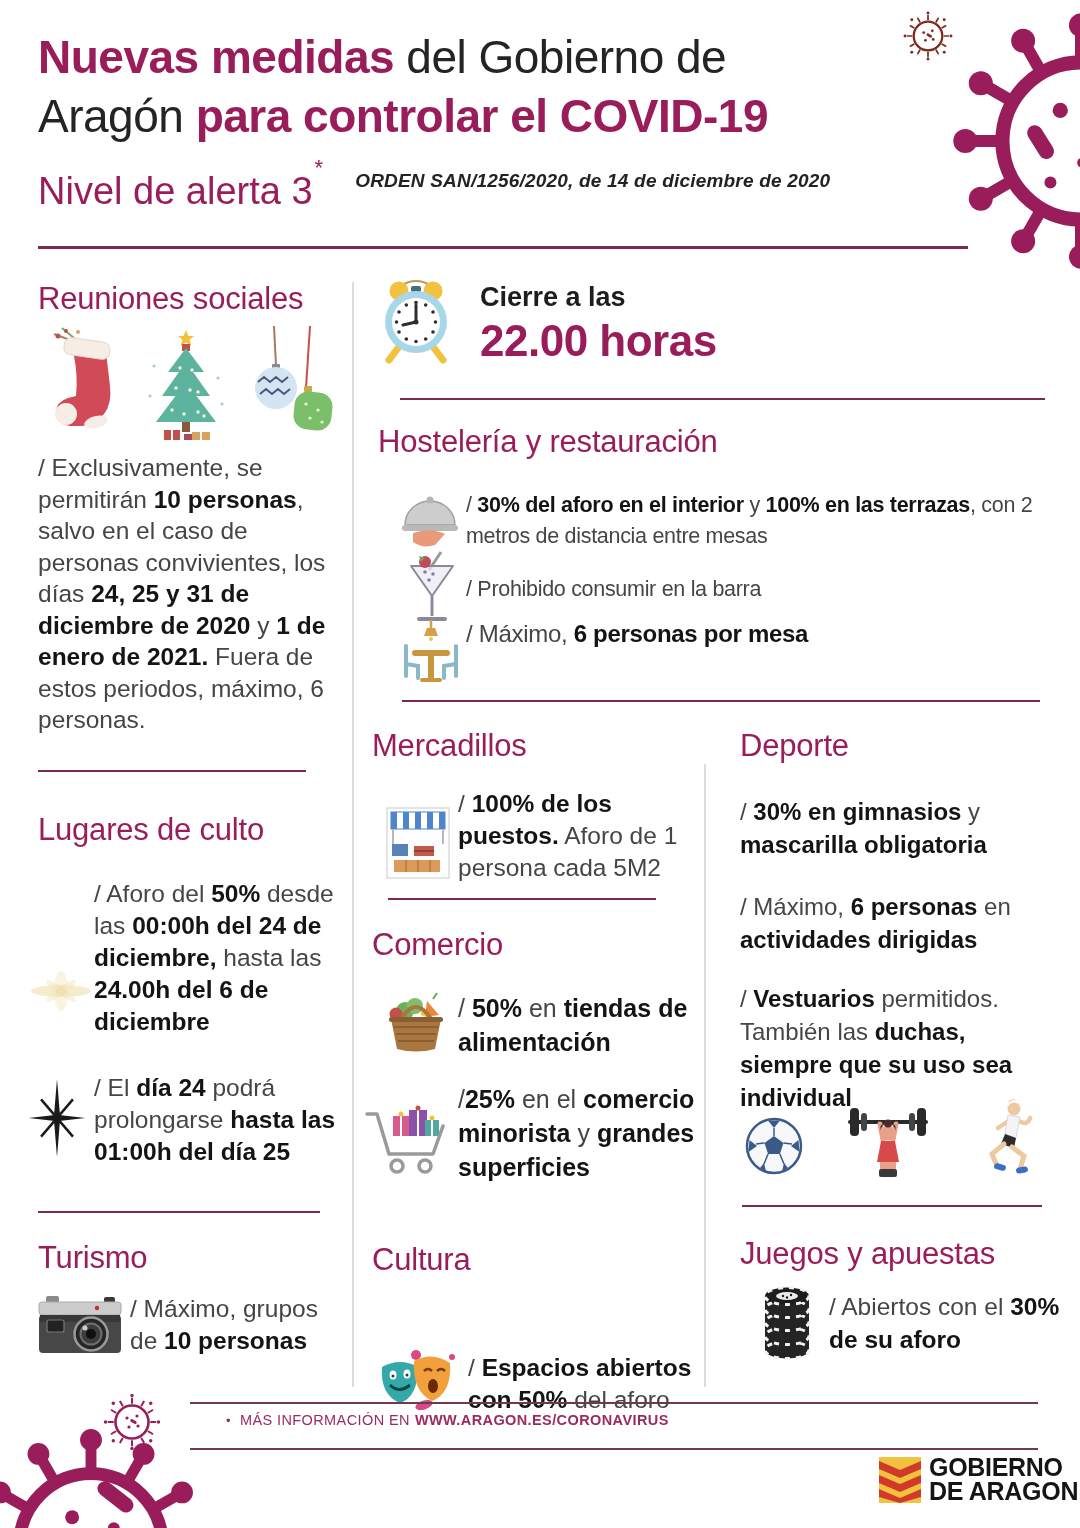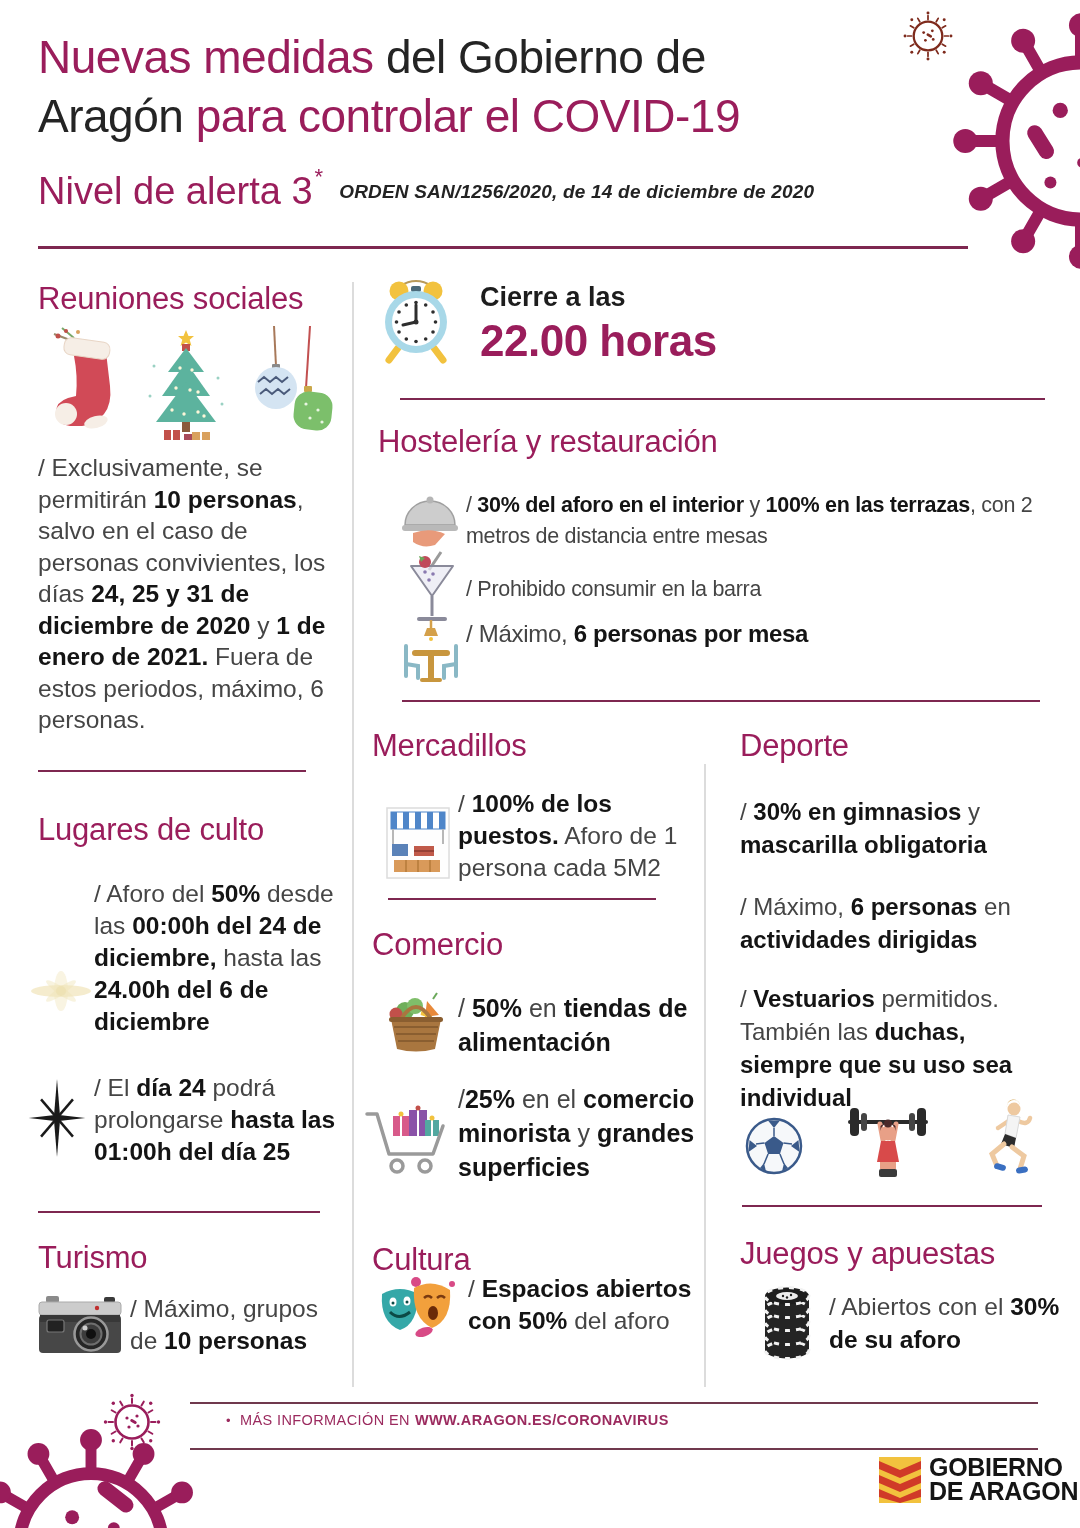--- a/index.html
+++ b/index.html
@@ -16,25 +16,25 @@
   .sec-title{font-size:31px;font-weight:400;color:var(--accent);letter-spacing:-0.2px}
   .body-text{font-size:24.5px;line-height:32px;color:var(--body)}
   .seg-b{font-weight:700;color:var(--emph)}
   .seg-a{color:var(--accent)}
   .item{display:flex;align-items:flex-end}
   .icon-box{flex:none;display:flex;align-items:center;justify-content:center}
   .rule-h{position:absolute;background:var(--rule)}
   .div-v{position:absolute;width:2px;background:var(--divider)}
   
   .title{position:absolute;left:38px;top:28px;width:860px;font-size:46px;line-height:59px;font-weight:400;color:#242424;letter-spacing:-0.5px}
-  .title .seg-b{color:var(--accent);font-weight:400}
-  .alert-row{position:absolute;left:38px;top:170px;display:flex;align-items:center}
+  .title .seg-b{color:var(--accent);font-weight:700}
+  .alert-row{position:absolute;left:38px;top:170px;display:flex;align-items:flex-start}
   .alert{font-size:38px;font-weight:400;color:var(--accent)}
   .alert-sup{font-size:22px;color:var(--accent);position:relative;top:-15px;margin-left:2px}
-  .order{font-size:19px;font-style:italic;font-weight:700;color:#232323;margin-left:16px;letter-spacing:0.2px}
+  .order{font-size:19px;font-style:italic;font-weight:700;color:#232323;margin-left:32px;letter-spacing:0.2px}
   
   .closure-l1{font-size:27px;font-weight:700;color:#1d1d1d}
   .closure-l2{display:flex;align-items:baseline;gap:14px;margin-top:3px}
   .closure-time{font-size:44px;font-weight:800;color:var(--accent);letter-spacing:-0.5px}
   .closure-rest{font-size:23.5px;font-weight:700;color:#1d1d1d;letter-spacing:-0.2px}
   
   .host-text{font-size:21.5px;line-height:31px;letter-spacing:-0.3px;color:var(--body)}
   
   .info{position:absolute;left:226px;top:1412px;font-size:14.5px;color:#9b2a5e;letter-spacing:0.4px;display:flex;align-items:baseline}
   .info .url{font-weight:700;margin-left:5px}
@@ -429,21 +429,21 @@
         <path d="M4,24 L14,24 L26,64 L70,64 L80,36" stroke="#9a9a9a" stroke-width="3.5" fill="none" stroke-linejoin="round" stroke-linecap="round"></path>
         <circle cx="34" cy="76" r="6" fill="#ffffff" stroke="#9a9a9a" stroke-width="3.5"></circle>
         <circle cx="62" cy="76" r="6" fill="#ffffff" stroke="#9a9a9a" stroke-width="3.5"></circle>
       </svg>
     </div>
     <div class="body-text" style="width:252px;font-size:25px;line-height:34px"><span>/</span><span class="seg-b">25%</span><span> en el </span><span class="seg-b">comercio minorista</span><span> y </span><span class="seg-b">grandes superficies</span></div>
   </div>
 
   <h2 class="sec-title abs" style="left:372px;top:1242px">Cultura</h2>
 
-  <div class="item abs" style="left:372px;top:1267px;width:340px;align-items:center">
+  <div class="item abs" style="left:372px;top:1340px;width:340px;">
     <div class="icon-box" style="width:96px;height:76px">
       <svg width="88" height="74" viewBox="0 0 88 74">
         <circle cx="40" cy="14" r="5" fill="#d84a86"></circle>
         <ellipse cx="48" cy="64" rx="9" ry="4.5" fill="#d84a86" transform="rotate(-18 48 64)"></ellipse>
         <path d="M6,26 Q4,54 24,62 Q42,56 42,26 Q24,16 6,26 Z" fill="#35a8a8"></path>
         <ellipse cx="17" cy="34" rx="3.5" ry="4.5" fill="#ffffff"></ellipse>
           <ellipse cx="31" cy="33" rx="3.5" ry="4.5" fill="#ffffff"></ellipse>
         <circle cx="17" cy="35" r="1.5" fill="#0c4a46"></circle>
           <circle cx="31" cy="34" r="1.5" fill="#0c4a46"></circle>
         <path d="M14,44 Q23,53 34,44" stroke="#0c4a46" stroke-width="3" fill="none"></path>

